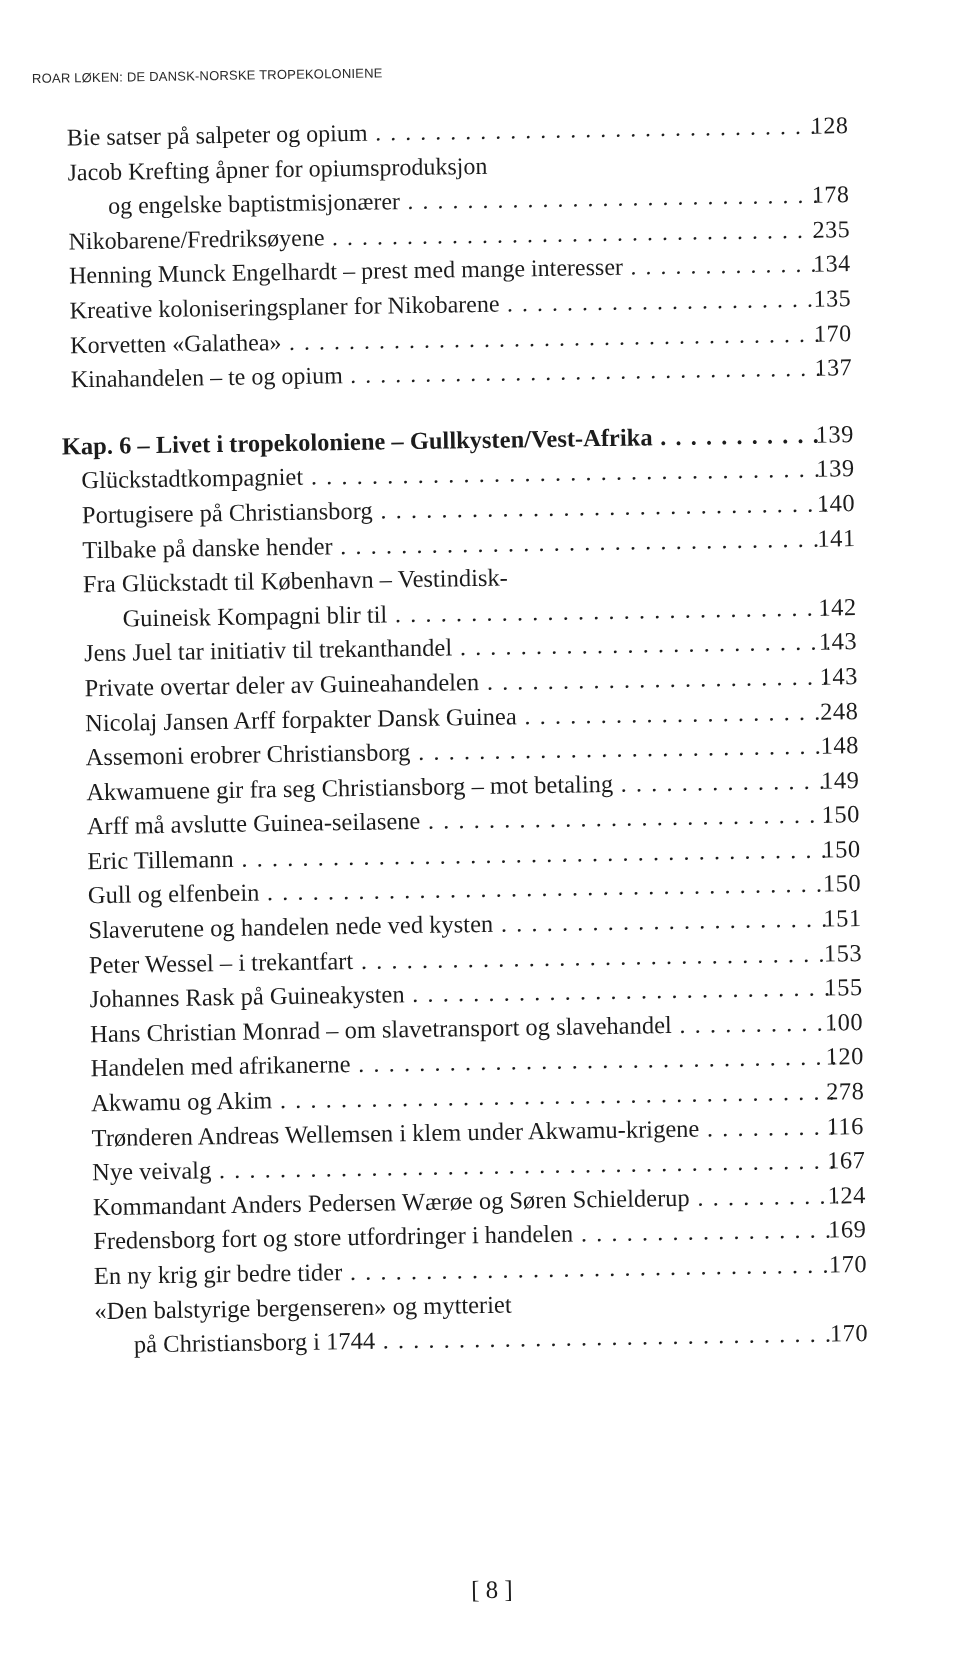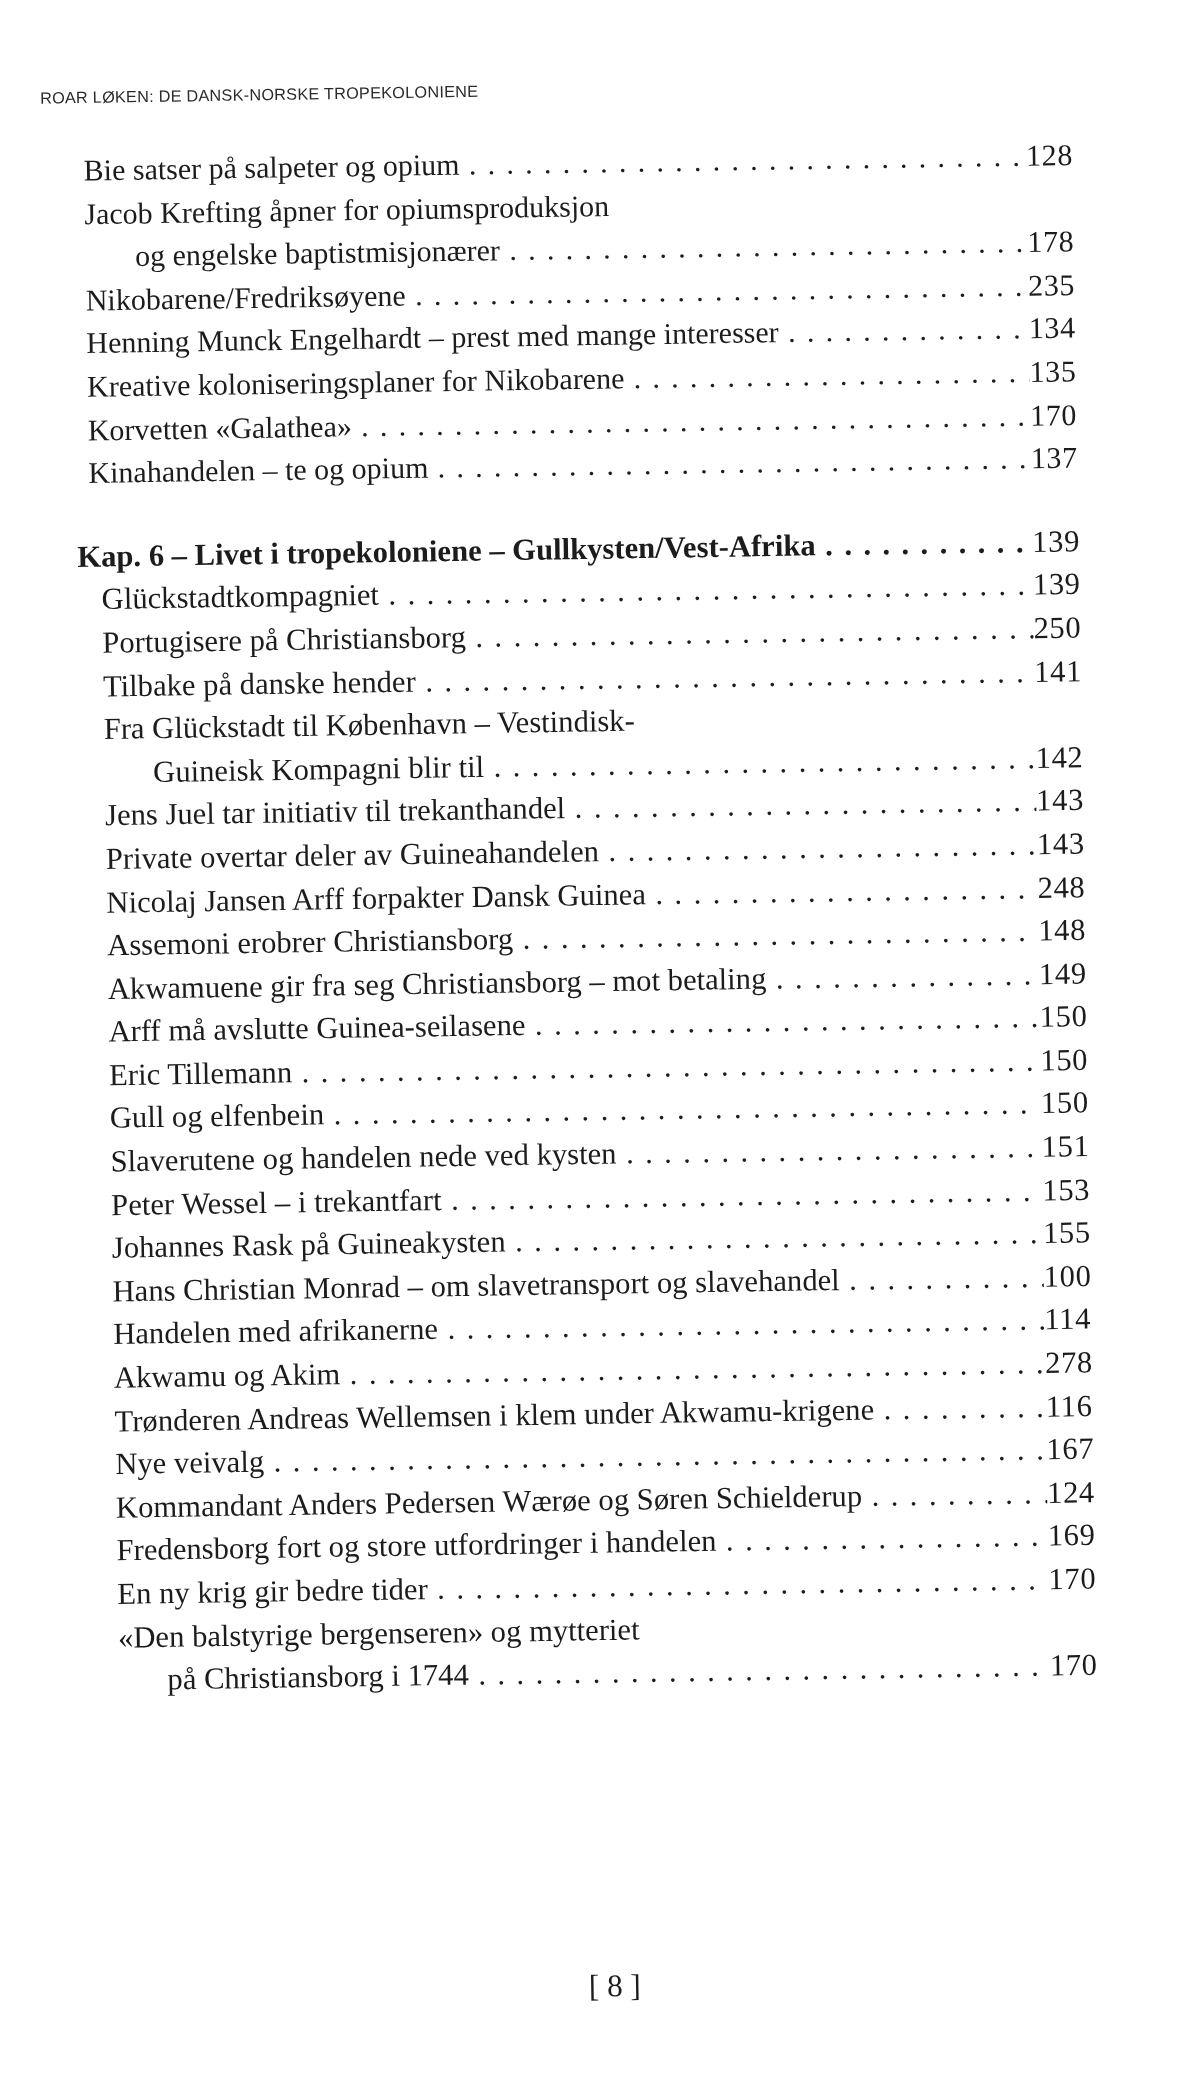--- a/index.html
+++ b/index.html
@@ -57,21 +57,21 @@
     }
     .toc-row .title-wrap::after {
       content: " . . . . . . . . . . . . . . . . . . . . . . . . . . . . . . . . . . . . . . . . . . . . . . . . . . . . . . . . . . . . . . . . . . . . . . . . . . . . .";
       letter-spacing: 1.5px;
     }
     .toc-row.no-leader .title-wrap::after {
       content: "";
     }
     .toc-row .page-num {
       position: absolute;
-      right: 76px;
+      right: 86px;
       top: 0;
       width: 52px;
       text-align: left;
       font-variant-numeric: oldstyle-nums;
       letter-spacing: 0.5px;
     }
     .ind-entry { padding-left: 87px; }
     .ind-entry-cont { padding-left: 126px; }
     .ind-chapter { padding-left: 68px; font-weight: bold; }
     .ind-top { padding-left: 78px; }
@@ -142,21 +142,21 @@
       <span class="page-num">139</span>
     </div>
 
     <div class="section-b">
       <div class="toc-row">
         <div class="title-wrap ind-entry"><span>Glückstadtkompagniet</span></div>
         <span class="page-num">139</span>
       </div>
       <div class="toc-row">
         <div class="title-wrap ind-entry"><span>Portugisere på Christiansborg</span></div>
-        <span class="page-num">250</span>
+        <span class="page-num">140</span>
       </div>
       <div class="toc-row">
         <div class="title-wrap ind-entry"><span>Tilbake på danske hender</span></div>
         <span class="page-num">141</span>
       </div>
       <div class="toc-row no-leader">
         <div class="title-wrap ind-entry"><span>Fra Glückstadt til København – Vestindisk-</span></div>
         <span class="page-num"></span>
       </div>
       <div class="toc-row">
@@ -206,21 +206,21 @@
       <div class="toc-row">
         <div class="title-wrap ind-entry"><span>Johannes Rask på Guineakysten</span></div>
         <span class="page-num">155</span>
       </div>
       <div class="toc-row">
         <div class="title-wrap ind-entry"><span>Hans Christian Monrad – om slavetransport og slavehandel</span></div>
         <span class="page-num">100</span>
       </div>
       <div class="toc-row">
         <div class="title-wrap ind-entry"><span>Handelen med afrikanerne</span></div>
-        <span class="page-num">114</span>
+        <span class="page-num">120</span>
       </div>
       <div class="toc-row">
         <div class="title-wrap ind-entry"><span>Akwamu og Akim</span></div>
         <span class="page-num">278</span>
       </div>
       <div class="toc-row">
         <div class="title-wrap ind-entry"><span>Trønderen Andreas Wellemsen i klem under Akwamu-krigene</span></div>
         <span class="page-num">116</span>
       </div>
       <div class="toc-row">

